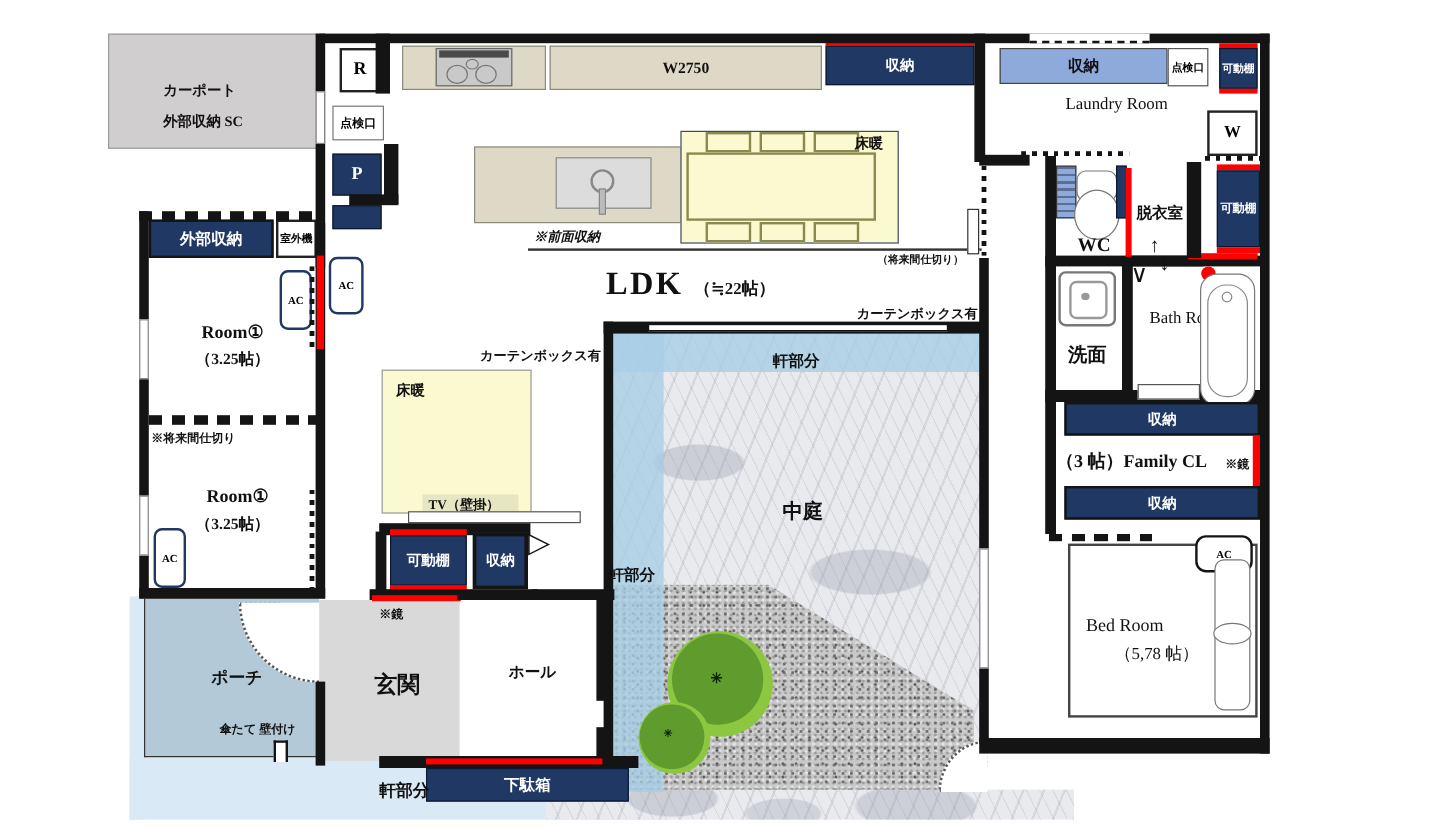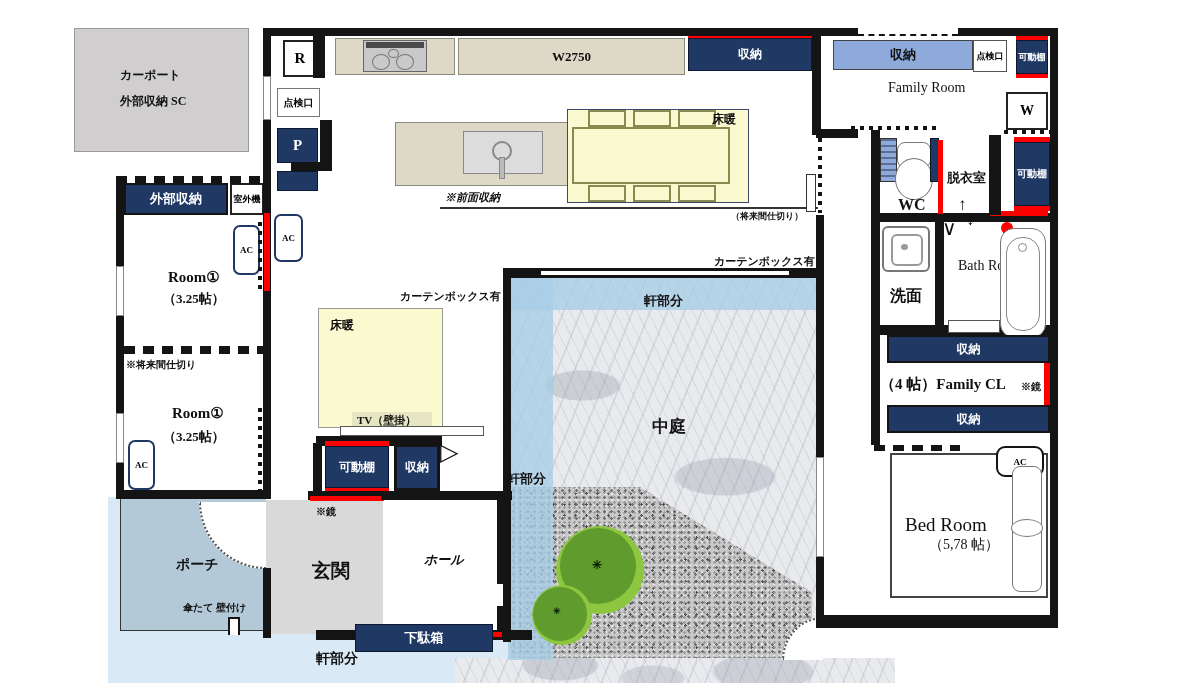--- a/index.html
+++ b/index.html
@@ -61,21 +61,21 @@
   <div class="abs" style="left:556px;top:526px;width:88px;height:88px;border-radius:50%;background:#8dc63f;"></div>
   <div class="abs" style="left:560px;top:528px;width:76px;height:76px;border-radius:50%;background:#5f9b2d;"></div>
   <div class="abs" style="left:532px;top:585px;width:60px;height:60px;border-radius:50%;background:#8dc63f;"></div>
   <div class="abs" style="left:533px;top:587px;width:54px;height:54px;border-radius:50%;background:#5f9b2d;"></div>
   <div class="lbl" style="left:592px;top:558px;font-size:12px;color:#0c2005;">✳</div>
   <div class="lbl" style="left:553px;top:606px;font-size:9px;color:#0c2005;">✳</div>
 
   <div class="abs" style="left:782px;top:617px;width:41px;height:43px;background:#fff;border-radius:100% 0 0 0;
               border-top:2px dotted #555;border-left:2px dotted #555;box-sizing:border-box;"></div>
 
-  <div class="abs" style="left:74px;top:28px;width:175px;height:124px;background:#d0cece;border:1px solid #9a9a9a;box-sizing:border-box;">
+  <div class="abs" style="left:90px;top:28px;width:175px;height:96px;background:#d0cece;border:1px solid #9a9a9a;box-sizing:border-box;">
     <div class="lbl" style="left:45px;top:38px;font-size:12px;">カーポート</div>
     <div class="lbl" style="left:45px;top:64px;font-size:12px;">外部収納 SC</div>
   </div>
 
   <div class="abs" style="left:120px;top:499px;width:146px;height:132px;background:#b3c9d7;border-left:1px solid #333;border-bottom:1px solid #333;box-sizing:border-box;"></div>
   <div class="abs" style="left:266px;top:500px;width:117px;height:134px;background:#d9d9d9;"></div>
 
   <div class="abs" style="left:199px;top:502px;width:67px;height:67px;background:#fff;border-radius:0 0 0 100%;
               border-left:2px dotted #555;border-bottom:2px dotted #555;box-sizing:border-box;"></div>
 
@@ -106,20 +106,24 @@
   <div class="abs" style="left:678px;top:110px;width:38px;height:17px;background:#fbf9cf;border:2px solid #8a8a50;box-sizing:border-box;"></div>
   <div class="abs" style="left:588px;top:185px;width:38px;height:17px;background:#fbf9cf;border:2px solid #8a8a50;box-sizing:border-box;"></div>
   <div class="abs" style="left:633px;top:185px;width:38px;height:17px;background:#fbf9cf;border:2px solid #8a8a50;box-sizing:border-box;"></div>
   <div class="abs" style="left:678px;top:185px;width:38px;height:17px;background:#fbf9cf;border:2px solid #8a8a50;box-sizing:border-box;"></div>
   <div class="lbl" style="left:712px;top:111px;font-size:12px;">床暖</div>
 
   <div class="lbl" style="left:445px;top:190px;font-size:11px;font-style:italic;">※前面収納</div>
   <div class="abs" style="left:440px;top:207px;width:378px;height:2px;background:#333;"></div>
   <div class="lbl" style="left:731px;top:210px;font-size:9px;">（将来間仕切り）</div>
 
+  <div class="lbl" style="left:505px;top:221px;font-size:27px;letter-spacing:2px;">
+    <span>LDK</span>
+    <span style="font-size:14px;letter-spacing:0;">（≒22帖）</span>
+  </div>
   <div class="lbl" style="left:400px;top:289px;font-size:11px;">カーテンボックス有</div>
   <div class="lbl" style="left:714px;top:254px;font-size:11px;">カーテンボックス有</div>
 
   <div class="yellow" style="left:318px;top:308px;width:125px;height:120px;border:1px solid #999;"></div>
   <div class="lbl" style="left:330px;top:317px;font-size:12px;">床暖</div>
   <div class="abs" style="left:352px;top:412px;width:80px;height:16px;background:#e6e6c3;"></div>
   <div class="lbl" style="left:357px;top:413px;font-size:11px;">TV（壁掛）</div>
   <div class="abs" style="left:340px;top:426px;width:144px;height:10px;background:#fff;border:1.5px solid #555;box-sizing:border-box;"></div>
   <div class="wall" style="left:316px;top:436px;width:126px;height:10px;"></div>
 
@@ -216,23 +220,23 @@
   <div class="wall" style="left:938px;top:213px;width:114px;height:9px;"></div>
   <div class="red" style="left:990px;top:211px;width:58px;height:5px;"></div>
   <div class="wall" style="left:935px;top:218px;width:9px;height:120px;"></div>
   <div class="wall" style="left:871px;top:325px;width:181px;height:10px;"></div>
   <div class="wall" style="left:989px;top:135px;width:12px;height:80px;"></div>
   <div class="dashH" style="left:874px;top:445px;width:86px;height:6px;"></div>
 
   <div class="lbl" style="left:316px;top:505px;font-size:10px;">※鏡</div>
   <div class="lbl" style="left:176px;top:556px;font-size:14px;">ポーチ</div>
   <div class="lbl" style="left:312px;top:558px;font-size:19px;">玄関</div>
-  <div class="lbl" style="left:424px;top:551px;font-size:13px;font-style:italic;">ホール</div>
+  <div class="lbl" style="left:424px;top:551px;font-size:13px;">ホール</div>
   <div class="red" style="left:355px;top:632px;width:147px;height:5px;"></div>
-  <div class="navy" style="left:355px;top:624px;width:138px;height:28px;font-size:13px;">
+  <div class="navy" style="left:355px;top:640px;width:169px;height:28px;font-size:13px;">
     <span>下駄箱</span>
   </div>
   <div class="lbl" style="left:183px;top:601px;font-size:10px;">傘たて 壁付け</div>
   <div class="abs" style="left:228px;top:617px;width:12px;height:18px;background:#fff;border:2px solid #141414;border-bottom:none;box-sizing:border-box;"></div>
 
   <div class="lbl" style="left:644px;top:292px;font-size:13px;">軒部分</div>
   <div class="lbl" style="left:507px;top:470px;font-size:13px;">軒部分</div>
   <div class="lbl" style="left:652px;top:415px;font-size:17px;">中庭</div>
   <div class="lbl" style="left:316px;top:650px;font-size:14px;">軒部分</div>
 
@@ -240,21 +244,21 @@
     <span>収納</span>
   </div>
   <div class="whitebox" style="left:973px;top:40px;width:34px;height:32px;border:1px solid #555;font-size:9px;">
     <span>点検口</span>
   </div>
   <div class="red" style="left:1016px;top:36px;width:32px;height:4px;"></div>
   <div class="navy" style="left:1016px;top:40px;width:32px;height:34px;font-size:9px;">
     <span>可動棚</span>
   </div>
   <div class="red" style="left:1016px;top:74px;width:32px;height:4px;"></div>
-  <div class="lbl" style="left:888px;top:80px;font-size:14px;font-weight:normal;">Family Room</div>
+  <div class="lbl" style="left:888px;top:80px;font-size:14px;font-weight:normal;">Laundry Room</div>
   <div class="whitebox" style="left:1006px;top:92px;width:42px;height:38px;font-size:14px;">
     <span>W</span>
   </div>
   <div class="red" style="left:1014px;top:137px;width:36px;height:5px;"></div>
   <div class="navy" style="left:1014px;top:142px;width:36px;height:64px;font-size:10px;">
     <span>可動棚</span>
   </div>
   <div class="red" style="left:1014px;top:206px;width:36px;height:5px;"></div>
 
   <div class="abs" style="left:880px;top:138px;width:17px;height:44px;background:#8eaadb;border:1px solid #333;box-sizing:border-box;background-image:repeating-linear-gradient(180deg,rgba(20,20,40,.4) 0 2px,transparent 2px 6px);"></div>
@@ -279,30 +283,30 @@
   <div class="abs" style="left:1001px;top:222px;width:12px;height:12px;background:#fe0000;border-radius:50%;"></div>
   <div class="abs" style="left:1000px;top:228px;width:46px;height:110px;background:#fff;border:1.5px solid #777;border-radius:14px;box-sizing:border-box;">
     <div class="abs" style="left:5px;top:8px;width:32px;height:92px;border:1.5px solid #888;border-radius:16px;"></div>
     <div class="abs" style="left:17px;top:14px;width:7px;height:7px;border:1.5px solid #888;border-radius:50%;"></div>
   </div>
   <div class="abs" style="left:948px;top:320px;width:52px;height:13px;background:#fff;border:1.5px solid #555;box-sizing:border-box;"></div>
 
   <div class="navy" style="left:887px;top:335px;width:163px;height:28px;border:2px solid #141414;">
     <span>収納</span>
   </div>
-  <div class="lbl" style="left:880px;top:375px;font-size:15px;">（4 帖）Family CL</div>
+  <div class="lbl" style="left:880px;top:375px;font-size:15px;">（3 帖）Family CL</div>
   <div class="lbl" style="left:1021px;top:380px;font-size:10px;">※鏡</div>
   <div class="red" style="left:1044px;top:363px;width:6px;height:42px;"></div>
   <div class="navy" style="left:887px;top:405px;width:163px;height:28px;border:2px solid #141414;">
     <span>収納</span>
   </div>
 
   <div class="abs" style="left:890px;top:453px;width:158px;height:145px;background:#fff;border:2px solid #444;box-sizing:border-box;"></div>
   <div class="acbox" style="left:996px;top:446px;width:48px;height:31px;border-radius:9px;border-color:#141414;">
     <span>AC</span>
   </div>
   <div class="abs" style="left:1012px;top:466px;width:30px;height:126px;background:#fff;border:1.5px solid #777;border-radius:8px;box-sizing:border-box;">
     <div class="abs" style="left:-2px;top:52px;width:30px;height:16px;border:1.5px solid #777;border-radius:50%;background:#fff;"></div>
   </div>
-  <div class="lbl" style="left:905px;top:514px;font-size:19px;font-weight:normal;text-align:center;">Bed Room</div>
+  <div class="lbl" style="left:905px;top:514px;font-size:15px;font-weight:normal;text-align:center;">Bed Room</div>
   <div class="lbl" style="left:905px;top:536px;font-size:14px;font-weight:normal;margin-left:24px;">（5,78 帖）</div>
 
 </div>
 
 </body></html>

